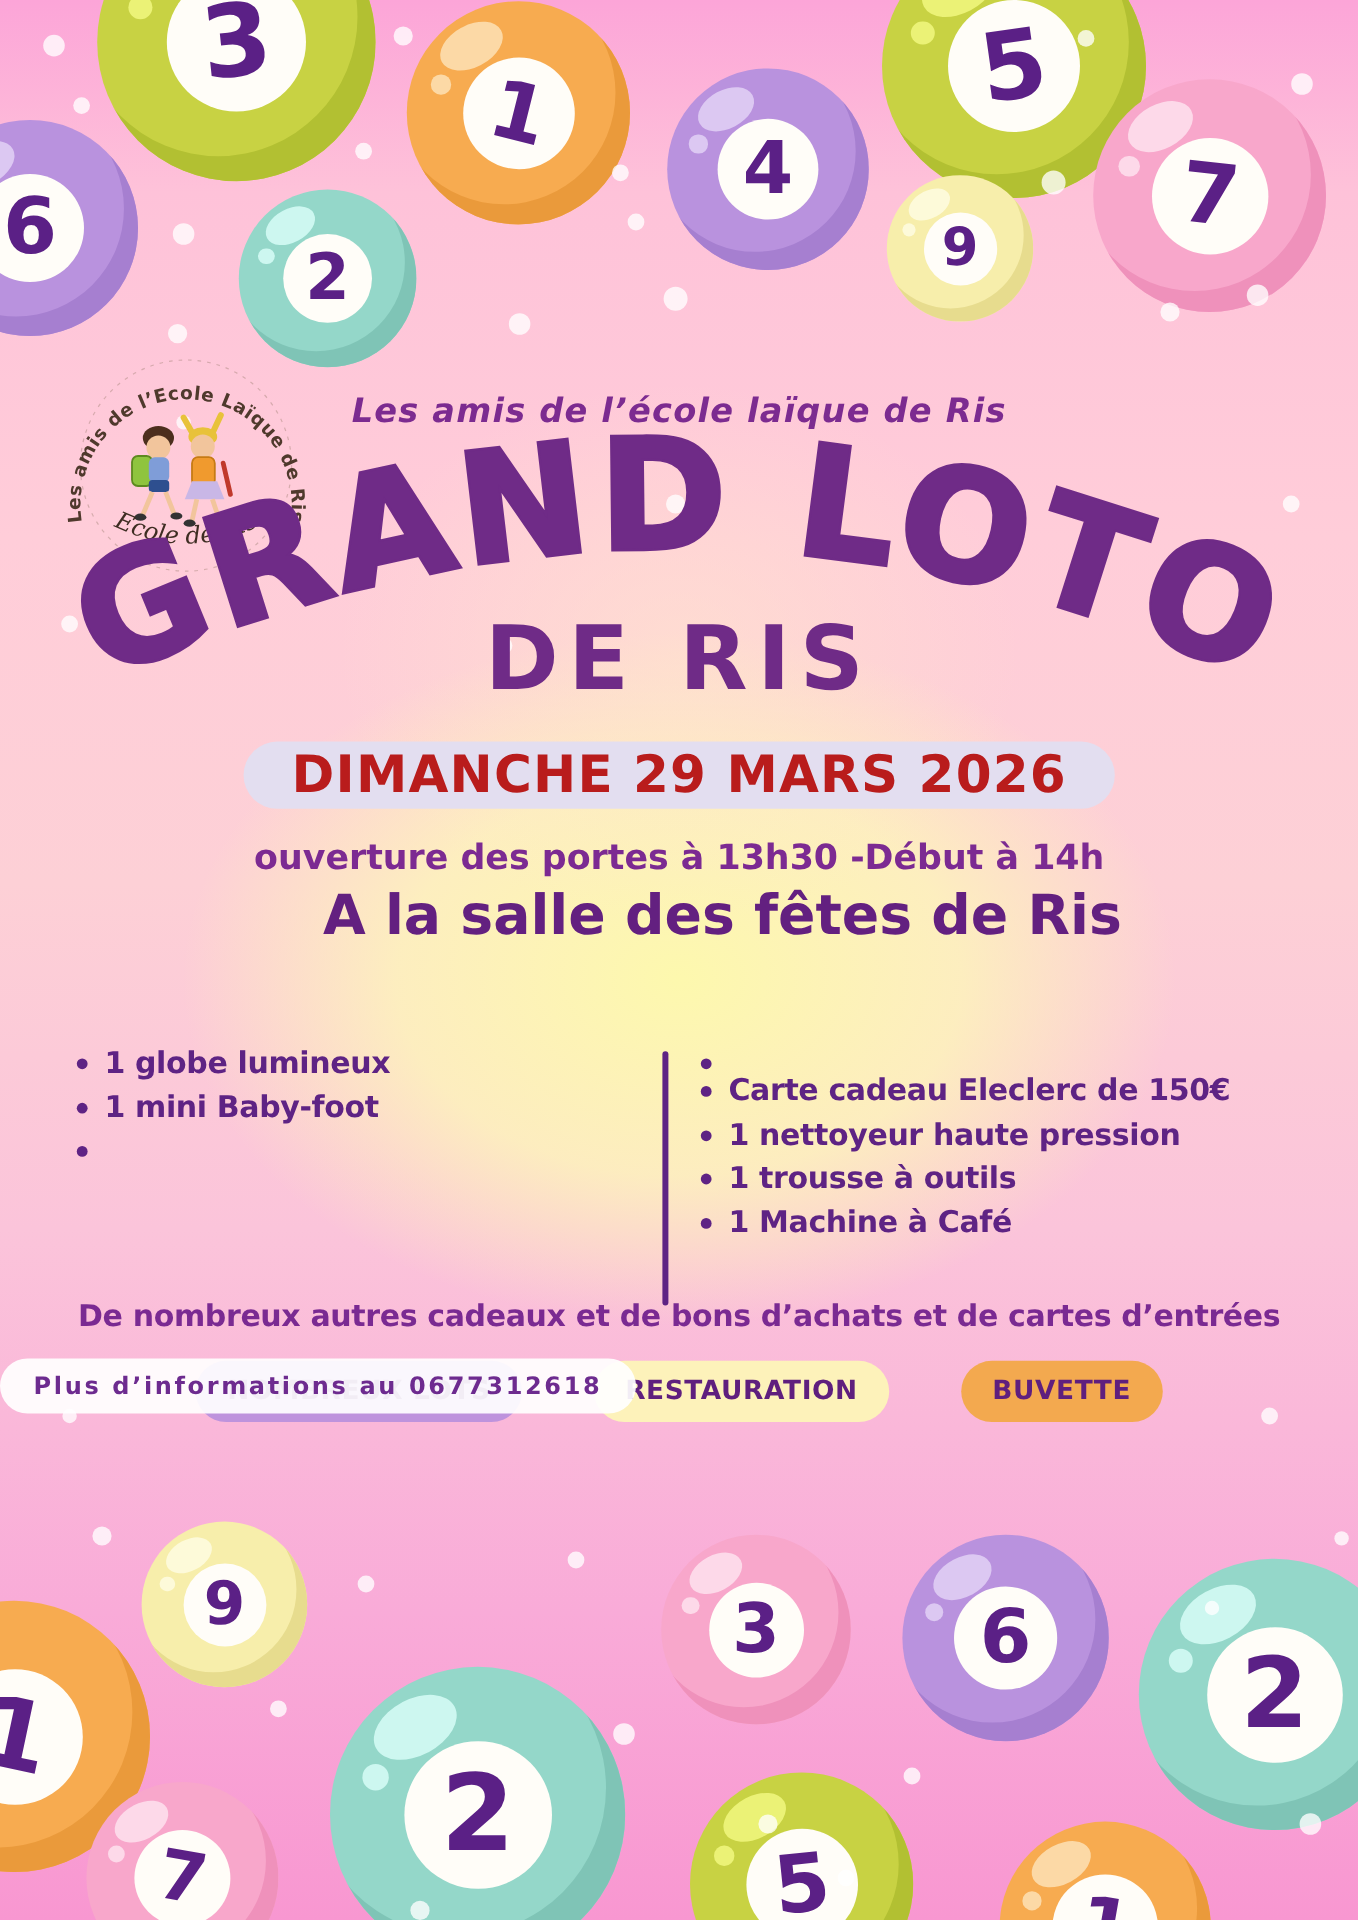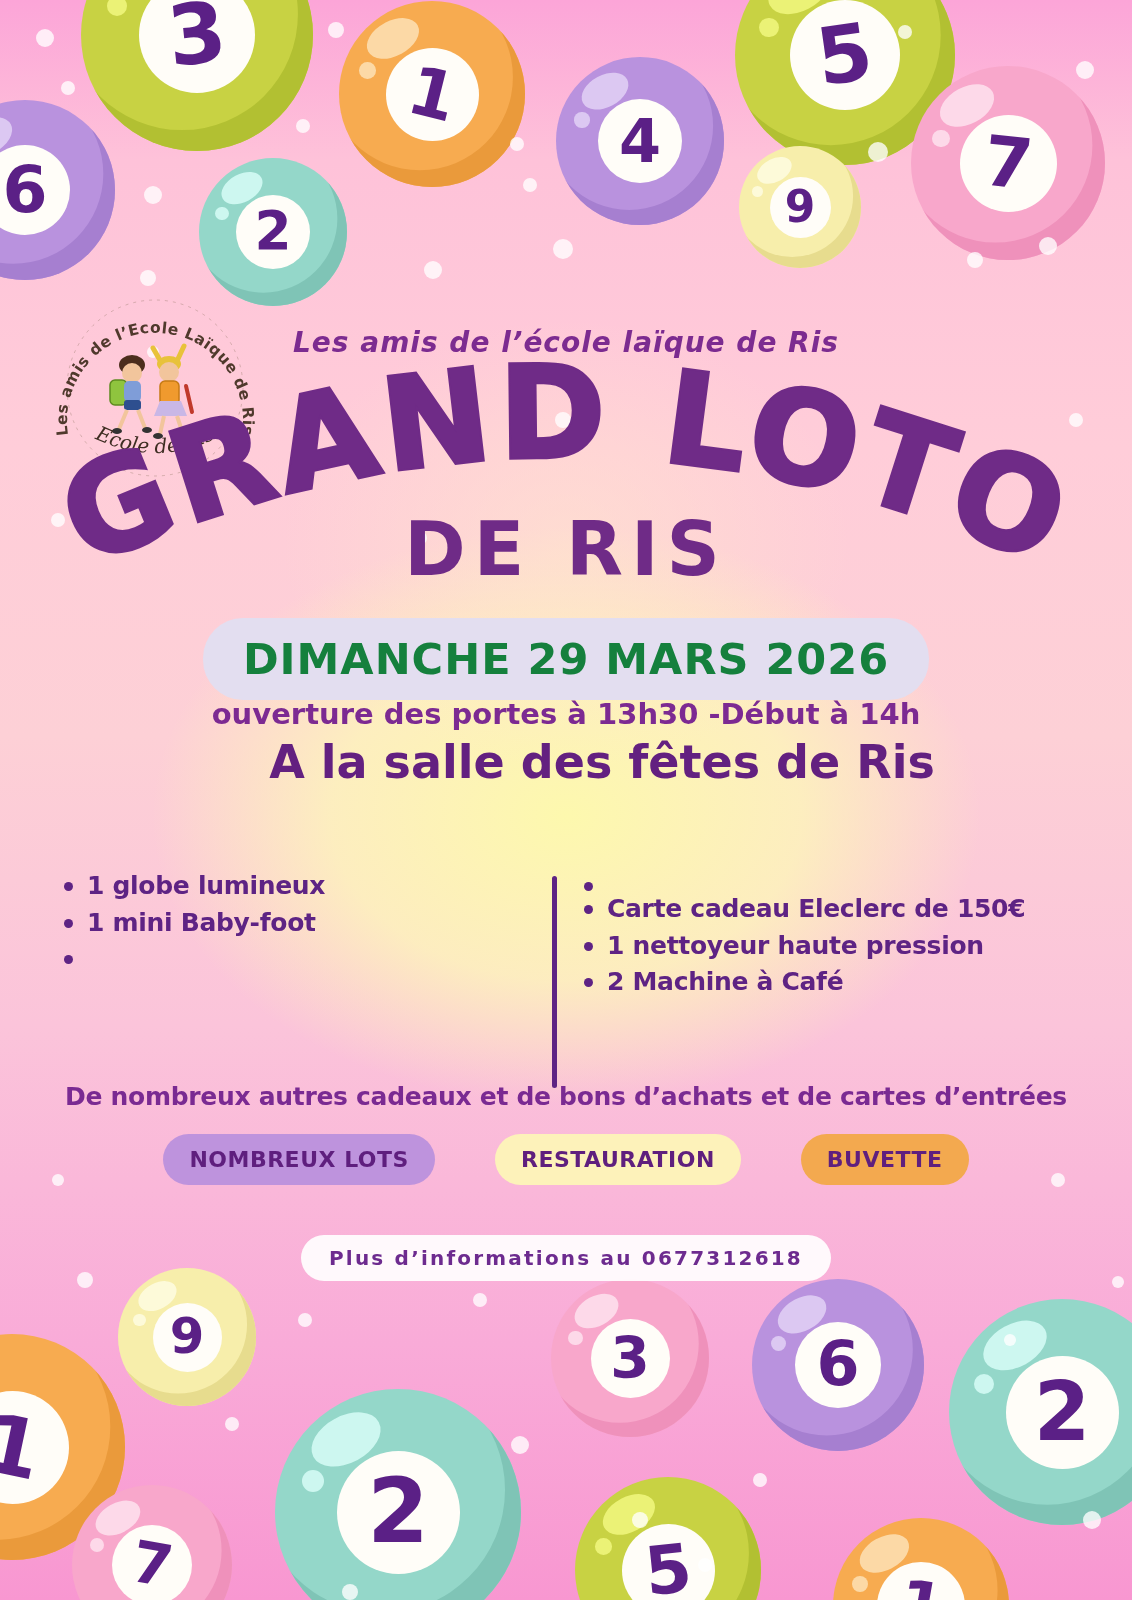--- a/index.html
+++ b/index.html
@@ -19,34 +19,34 @@
   .ball-num-circle{position:absolute;left:25%;top:25%;width:50%;height:50%;border-radius:50%;background:#fffdf8;display:flex;align-items:center;justify-content:center;}
   .ball-num{font-weight:bold;line-height:1;}
   .dot{position:absolute;border-radius:50%;background:rgba(255,255,255,.78);}
   .ctr{position:absolute;left:0;width:100%;text-align:center;}
   .org-label{top:296px;font-size:25px;font-weight:bold;letter-spacing:2.5px;color:#7c2b90;}
   .org-name{top:326px;font-size:28px;font-weight:bold;font-style:italic;letter-spacing:1px;color:#7c2b90;}
   .title-arc{position:absolute;left:16px;top:352px;pointer-events:none;}
   .title-arc text{font-family:"DejaVu Sans",sans-serif;font-weight:bold;font-size:128px;letter-spacing:5px;fill:#6f2b87;stroke:#6f2b87;stroke-width:4px;paint-order:stroke;}
   .title-sub{top:506px;font-size:74px;font-weight:bold;letter-spacing:8px;color:#6f2b87;}
   .date-row{top:618px;display:flex;justify-content:center;}
-  .date-pill{background:#e3def0;border-radius:40px;padding:16px 40px;font-size:43px;font-weight:bold;letter-spacing:1px;color:#15803d;}
+  .date-pill{background:#e3def0;border-radius:40px;padding:3px 40px;font-size:43px;font-weight:bold;letter-spacing:1px;color:#b91c1c;}
   .hours{top:697px;font-size:29px;font-weight:bold;color:#7c2a92;}
   .venue{top:735px;font-size:46px;font-weight:bold;color:#632080;padding-left:36px;}
   .price{top:800px;font-size:40px;font-weight:bold;letter-spacing:1px;color:#6b1d89;}
   .prize-col{position:absolute;top:868px;}
   .prize-col.left{left:62px;width:490px;}
   .prize-col.right{left:582px;width:545px;}
   .prize-item{display:flex;align-items:flex-start;line-height:36.5px;font-size:25px;font-weight:bold;letter-spacing:-0.3px;color:#5e2384;white-space:nowrap;}
   .bullet{flex:none;width:9px;height:9px;border-radius:50%;background:#5e2384;margin:14px 14px 0 2px;}
   .divider{position:absolute;left:552px;top:876px;width:5px;height:212px;border-radius:3px;background:#5e2384;}
   .tagline{top:1082px;font-size:25px;font-weight:bold;letter-spacing:-0.3px;color:#7a2a92;white-space:nowrap;}
   .badges{top:1134px;display:flex;justify-content:center;gap:60px;}
   .badge{border-radius:26px;padding:13px 26px;font-size:22px;font-weight:bold;letter-spacing:0.5px;color:#5f1f7e;white-space:nowrap;}
-  .info-row{top:1235px;display:flex;justify-content:center;}
+  .info-row{top:1132px;display:flex;justify-content:flex-start;}
   .info-pill{background:rgba(255,255,255,.92);border-radius:24px;padding:11px 28px;font-size:20px;font-weight:bold;letter-spacing:2.2px;color:#6d2b8f;white-space:nowrap;}
   .logo{position:absolute;left:40px;top:288px;}
 </style>
 </head>
 <body>
 
 <div class="poster">
 
   <div class="layer-balls" id="balls-layer">
       <div class="ball" style="left: 81px; top: -81px; width: 232px; height: 232px; background: rgb(200, 210, 67); box-shadow: rgb(178, 192, 50) -15.08px -20.88px 0px 0px inset;">
@@ -278,21 +278,25 @@
         <div class="prize-item">
           <span class="bullet"></span>
           <span>Carte cadeau Eleclerc de 150€</span>
         </div>
         <div class="prize-item">
           <span class="bullet"></span>
           <span>1 nettoyeur haute pression</span>
         </div>
         <div class="prize-item">
           <span class="bullet"></span>
-          <span>2 Machine à Café</span>
+          <span>1 trousse à outils</span>
+        </div>
+        <div class="prize-item">
+          <span class="bullet"></span>
+          <span>1 Machine à Café</span>
         </div>
       </div>
 
     <div class="ctr tagline">De nombreux autres cadeaux et de bons d’achats et de cartes d’entrées</div>
 
     <div class="ctr badges" id="badges-row">
         <div class="badge" style="background: rgb(190, 147, 221);">NOMBREUX LOTS</div>
         <div class="badge" style="background: rgb(253, 242, 186);">RESTAURATION</div>
         <div class="badge" style="background: rgb(243, 169, 79);">BUVETTE</div>
       </div>

